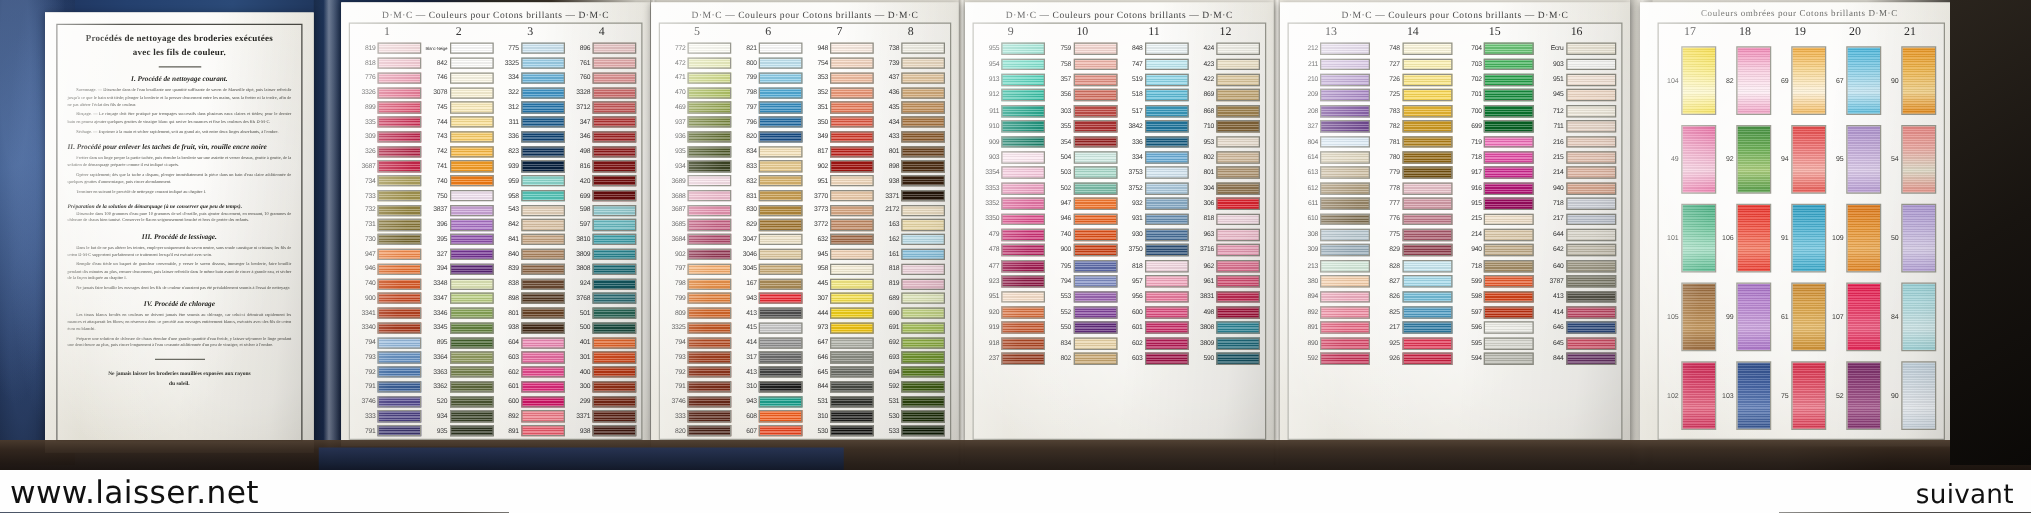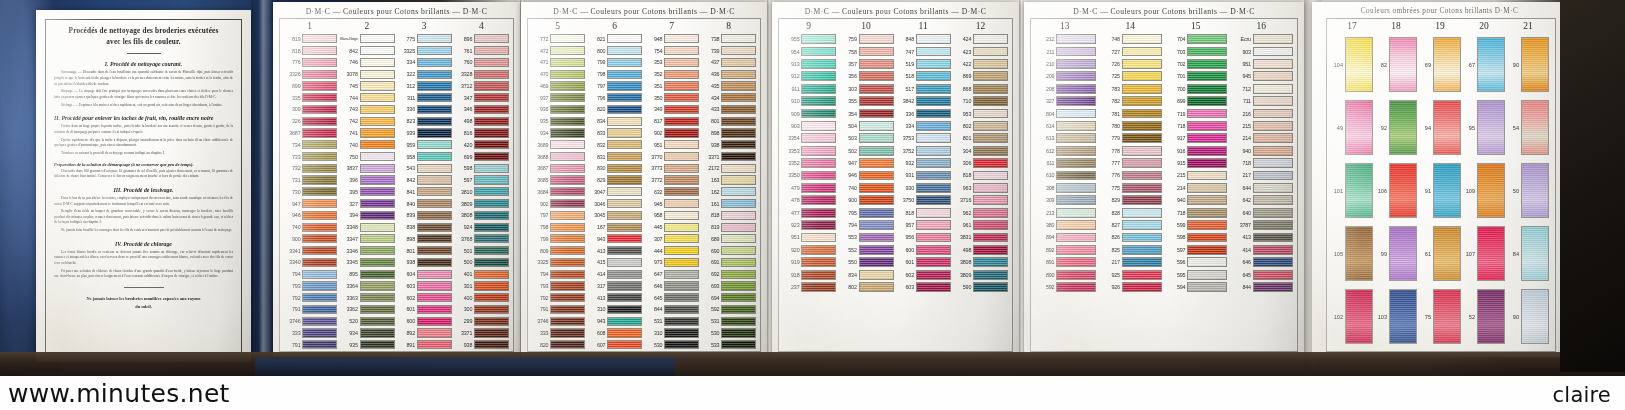--- a/index.html
+++ b/index.html
@@ -1908,16 +1908,16 @@
         </div>
         <div class="sheen"></div>
       </div>
     </div>
 
   <div class="cloth-bottom"></div>
   <div class="cloth-bottom2"></div>
   <div class="cloth-right"></div>
 
   <div class="bottom-white"></div>
-  <div class="wm-left">www.minutes.net</div>
-  <div class="wm-right">claire</div>
+  <div class="wm-left">www.laisser.net</div>
+  <div class="wm-right">suivant</div>
 
 </div>
 
 </body></html>

